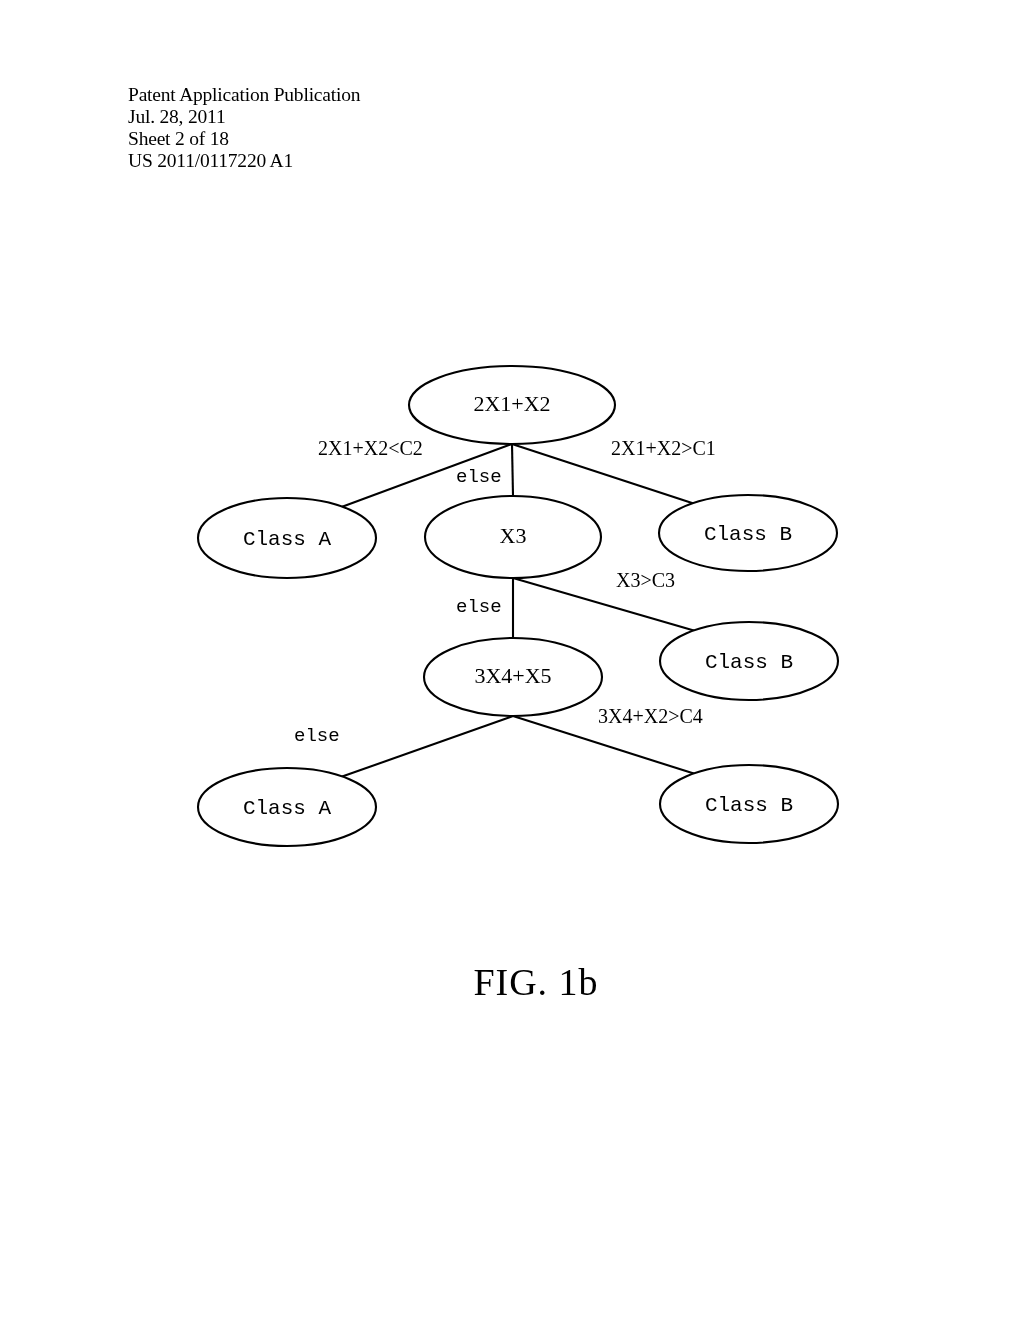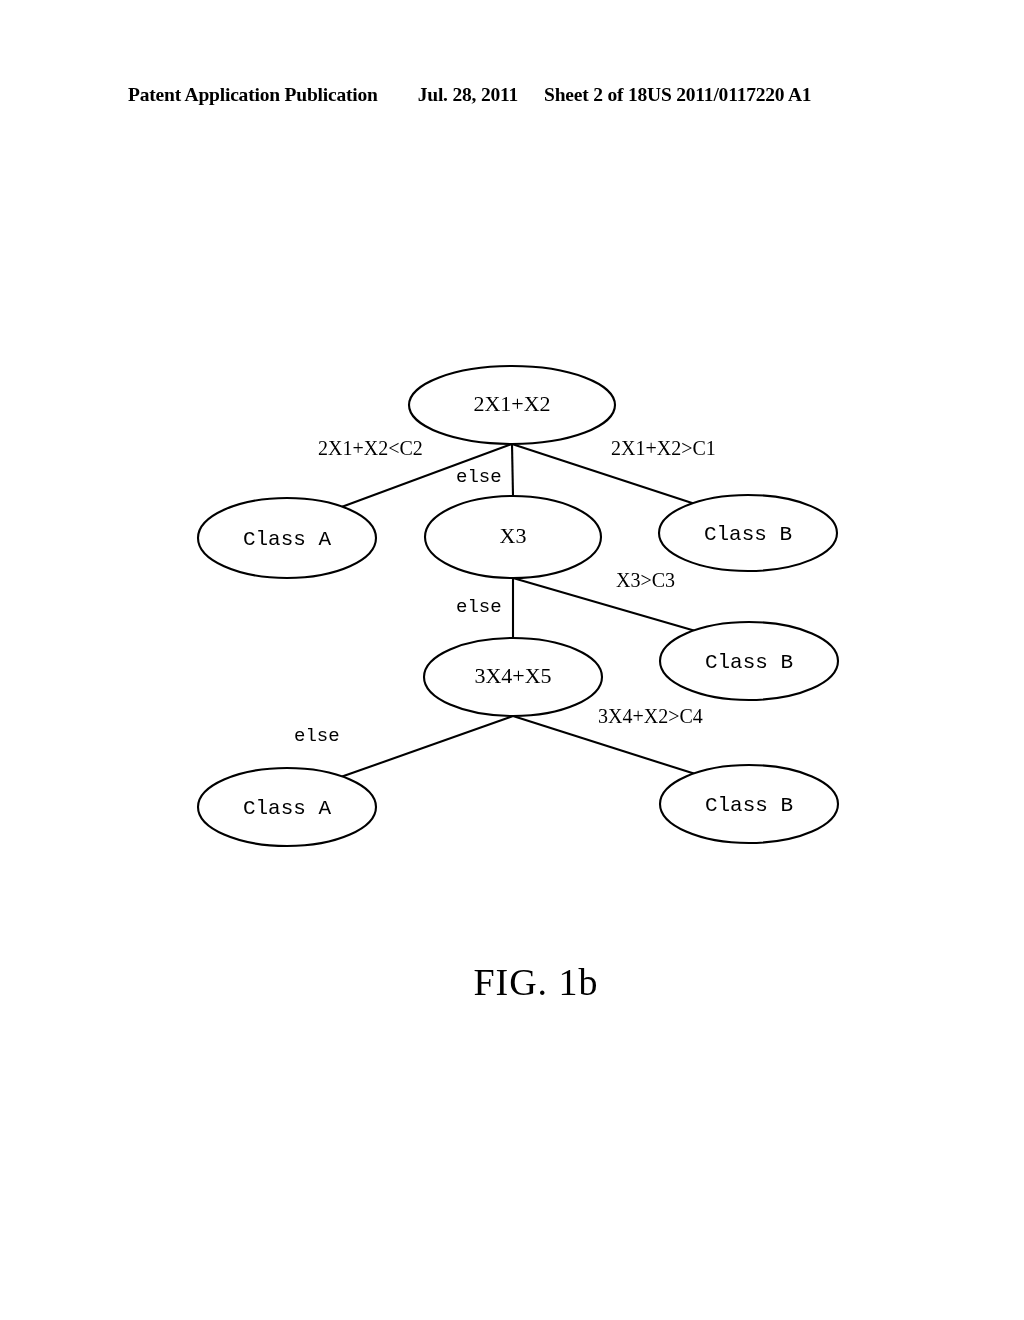--- a/index.html
+++ b/index.html
@@ -22,25 +22,26 @@
   
   .page-header {
     position: absolute;
     top: 84px;
     left: 128px;
     width: 768px;
     height: 28px;
     display: flex;
     align-items: baseline;
     font-family: "Liberation Serif", serif;
-    font-weight: bold;
+    font-weight: normal;
     font-size: 19.5px;
     color: #000000;
     letter-spacing: -0.2px;
     white-space: nowrap;
+    flex-direction: column;
   }
   .hdr-pub   { margin-right: 40px; }
   .hdr-date  { margin-right: 26px; }
   .hdr-sheet { }
   .hdr-num   { }
 
   
   #figure {
     position: absolute;
     left: 0;

